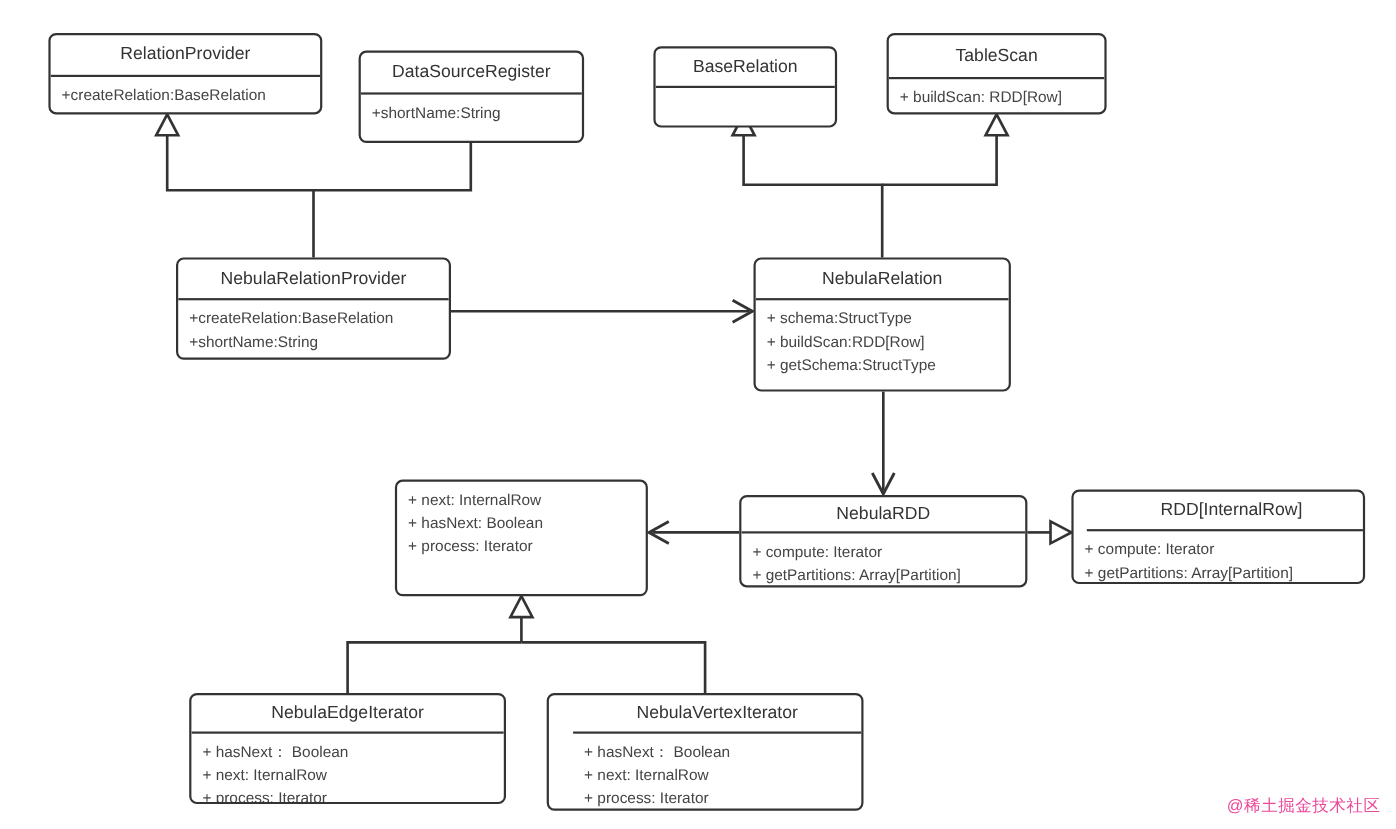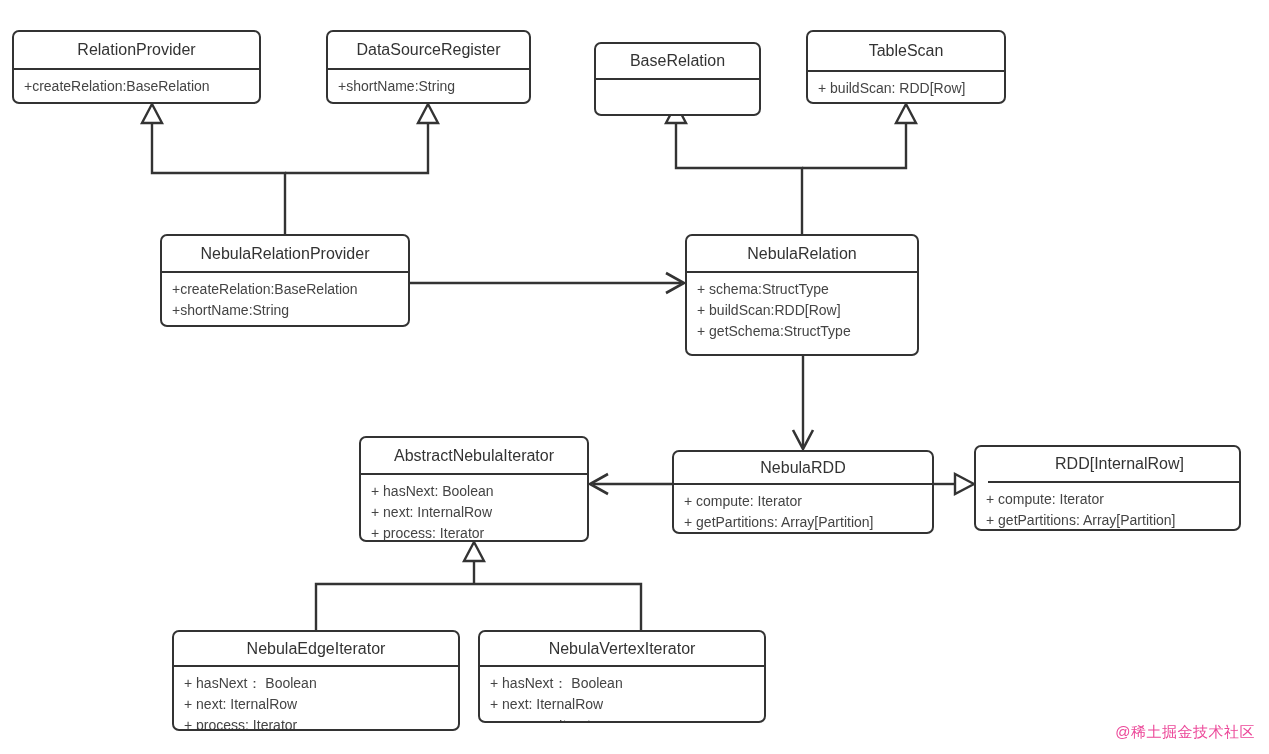--- a/index.html
+++ b/index.html
@@ -112,27 +112,27 @@
       <path d="M 474 584 L 316 584 L 316 630"></path>
       <path d="M 474 584 L 641 584 L 641 630"></path>
       <path d="M 474 584 L 474 561"></path>
       <polygon points="474,542 464,561 484,561" fill="#ffffff" stroke="#333333" stroke-width="2.4"></polygon>
     </g>
 
   </g>
 </svg>
 
 <div id="class-layer">
-    <div class="uml-class" style="left: 12px; top: 30px; width: 249px; height: 74px;">
+    <div class="uml-class" style="left: 44px; top: 30px; width: 249px; height: 74px;">
       <div class="uml-class-title" style="height: 38px;">RelationProvider</div>
       <div class="uml-class-body" style="height: 32px;">
         <div class="uml-member">+createRelation:BaseRelation</div>
       </div>
     </div>
-    <div class="uml-class" style="left: 326px; top: 30px; width: 205px; height: 74px;">
+    <div class="uml-class" style="left: 326px; top: 46px; width: 205px; height: 84px;">
       <div class="uml-class-title" style="height: 38px;">DataSourceRegister</div>
       <div class="uml-class-body" style="height: 32px;">
         <div class="uml-member">+shortName:String</div>
       </div>
     </div>
     <div class="uml-class" style="left: 594px; top: 42px; width: 167px; height: 74px;">
       <div class="uml-class-title" style="height: 36px;">BaseRelation</div>
     </div>
     <div class="uml-class" style="left: 806px; top: 30px; width: 200px; height: 74px;">
       <div class="uml-class-title" style="height: 40px;">TableScan</div>
@@ -149,24 +149,23 @@
     </div>
     <div class="uml-class" style="left: 685px; top: 234px; width: 234px; height: 122px;">
       <div class="uml-class-title" style="height: 37px;">NebulaRelation</div>
       <div class="uml-class-body" style="height: 81px; border-radius: 30px;">
         <div class="uml-member">+ schema:StructType</div>
         <div class="uml-member">+ buildScan:RDD[Row]</div>
         <div class="uml-member">+ getSchema:StructType</div>
       </div>
     </div>
     <div class="uml-class" style="left: 359px; top: 436px; width: 230px; height: 106px;">
-      <div class="uml-class-title" style="height: 37px;">AbstractNebulaIterator</div>
       <div class="uml-class-body" style="height: 65px;">
+        <div class="uml-member">+ next: InternalRow</div>
         <div class="uml-member">+ hasNext: Boolean</div>
-        <div class="uml-member">+ next: InternalRow</div>
         <div class="uml-member">+ process: Iterator</div>
       </div>
     </div>
     <div class="uml-class" style="left: 672px; top: 450px; width: 262px; height: 84px;">
       <div class="uml-class-title" style="height: 33px; text-align: center;">NebulaRDD</div>
       <div class="uml-class-body" style="height: 47px;">
         <div class="uml-member">+ compute: Iterator</div>
         <div class="uml-member">+ getPartitions: Array[Partition]</div>
       </div>
     </div>
@@ -178,21 +177,21 @@
       </div>
     </div>
     <div class="uml-class" style="left: 172px; top: 630px; width: 288px; height: 101px;">
       <div class="uml-class-title" style="height: 35px;">NebulaEdgeIterator</div>
       <div class="uml-class-body" style="height: 62px;">
         <div class="uml-member">+ hasNext：  Boolean</div>
         <div class="uml-member">+ next: IternalRow</div>
         <div class="uml-member">+ process: Iterator</div>
       </div>
     </div>
-    <div class="uml-class" style="left: 478px; top: 630px; width: 288px; height: 93px;">
+    <div class="uml-class" style="left: 497px; top: 630px; width: 288px; height: 107px; padding-left: 22px;">
       <div class="uml-class-title" style="height: 35px;">NebulaVertexIterator</div>
       <div class="uml-class-body" style="height: 62px;">
         <div class="uml-member">+ hasNext：  Boolean</div>
         <div class="uml-member">+ next: IternalRow</div>
         <div class="uml-member">+ process: Iterator</div>
       </div>
     </div>
   </div>
 
 <div class="watermark">@稀土掘金技术社区</div>

